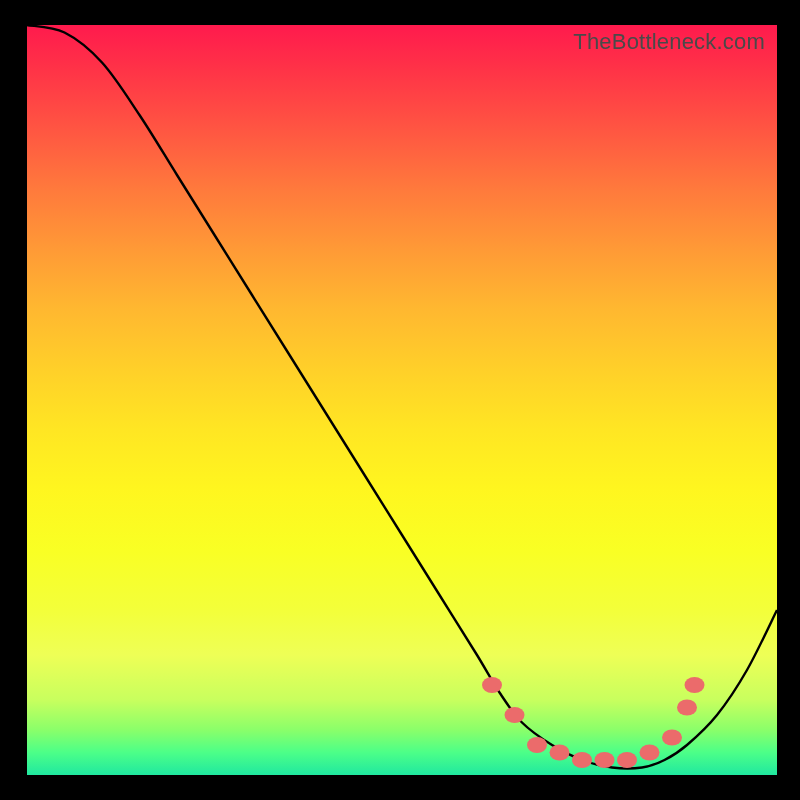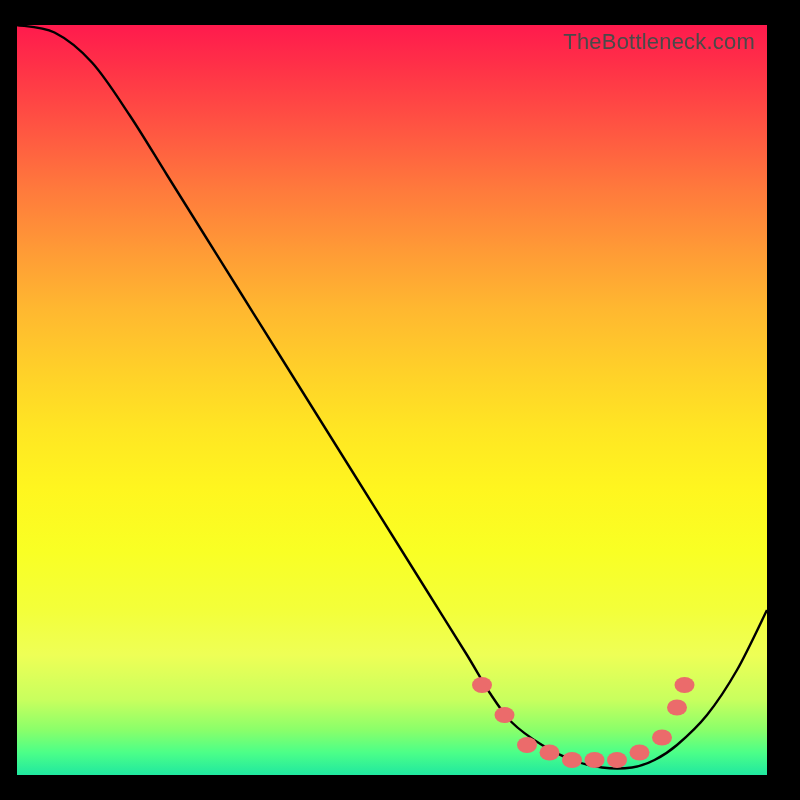--- a/index.html
+++ b/index.html
@@ -12,21 +12,21 @@
     font-family: Arial, Helvetica, sans-serif;
   }
   .frame {
     position: relative;
     width: 800px;
     height: 800px;
     background: #000;
   }
   .plot-area {
     position: absolute;
-    left: 17px;
+    left: 27px;
     top: 25px;
     width: 750px;
     height: 750px;
     background: linear-gradient(to bottom,
       #ff1a4d 0%,
       #ff3347 6%,
       #ff5642 14%,
       #ff7a3c 22%,
       #ff9a36 30%,
       #ffb830 38%,

